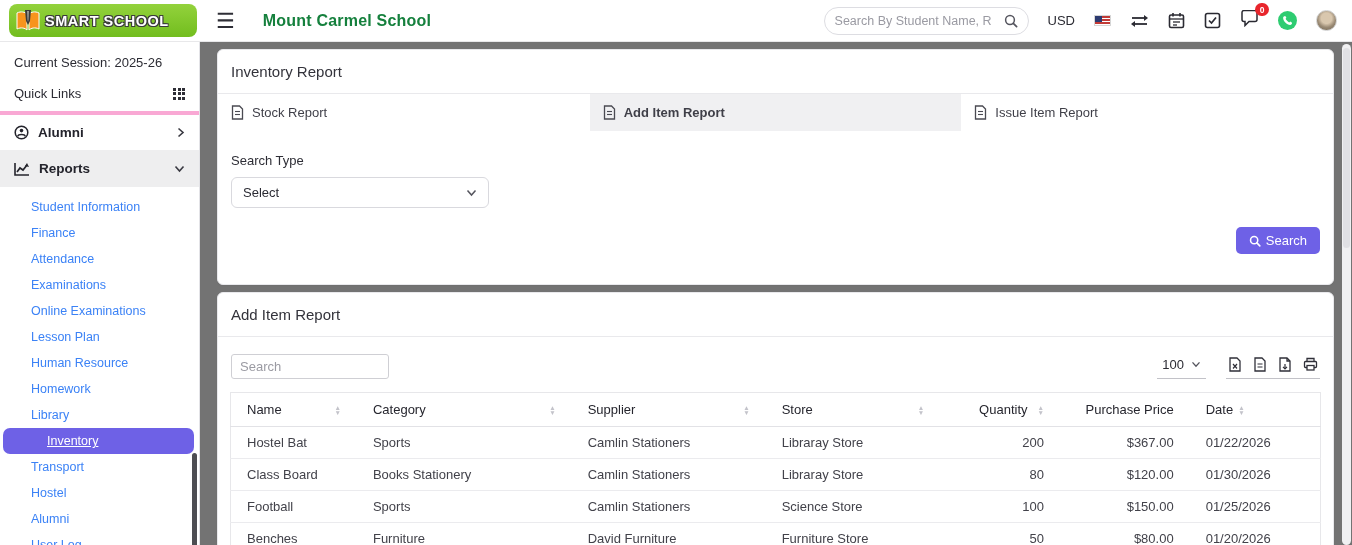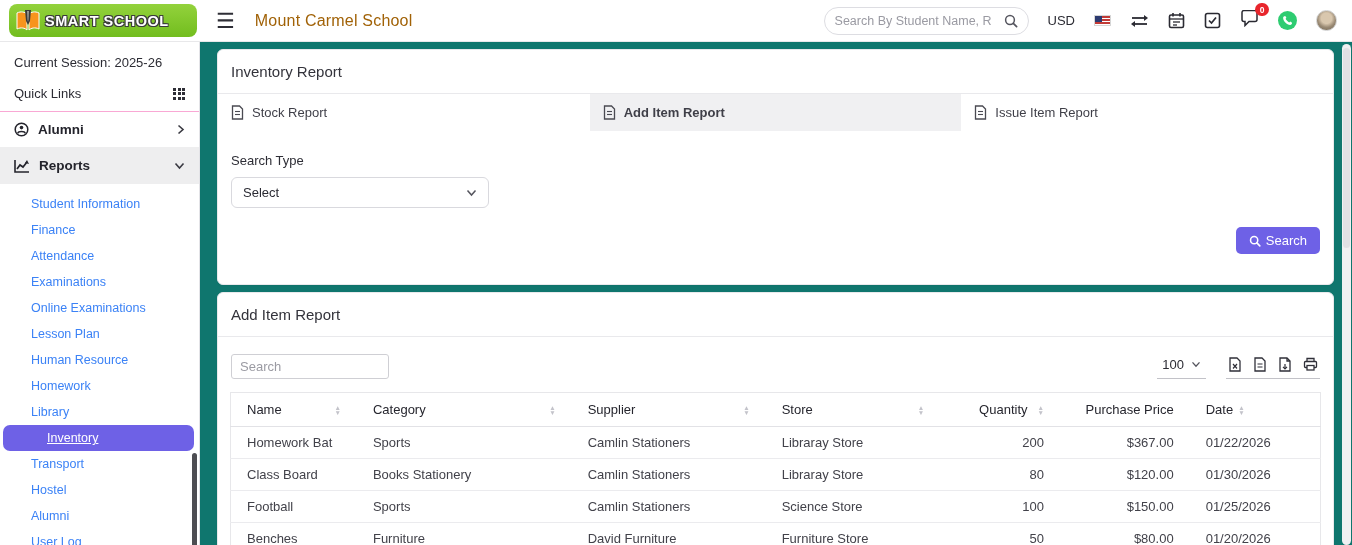--- a/index.html
+++ b/index.html
@@ -10,21 +10,21 @@
   
   .topbar { position:absolute; top:0; left:0; right:0; height:42px; background:#fff;
             border-bottom:1px solid #e8e8ea; display:flex; align-items:center; z-index:20; }
   .logo-wrap { width:200px; display:flex; align-items:center; padding-left:9px; }
   .logo { display:flex; align-items:center; gap:4px; background:linear-gradient(#93d23c,#72bd1e);
           border-radius:8px; padding:3px 28px 3px 6px; height:33px; }
   .logo-book { width:26px; height:24px; }
   .logo-text { color:#fff; font-weight:800; font-size:14.5px; letter-spacing:.5px;
                text-shadow:-1px -1px 0 #3a3a3a,1px -1px 0 #3a3a3a,-1px 1px 0 #3a3a3a,1px 1px 0 #3a3a3a; }
   .hamburger { font-size:21px; color:#2e2e36; margin-left:16px; cursor:pointer; line-height:1; }
-  .school-name { margin-left:20px; font-size:16px; font-weight:400; color:#a16207; letter-spacing:.2px; }
+  .school-name { margin-left:28px; font-size:16px; font-weight:700; color:#15803d; letter-spacing:.2px; }
   .topbar-right { margin-left:auto; display:flex; align-items:center; gap:19px; padding-right:15px; }
   .top-search { display:flex; align-items:center; width:205px; height:28px; border:1px solid #ddddE2;
                 border-radius:14px; padding:0 10px; background:#fff; }
   .top-search input { border:none; outline:none; flex:1; font-size:12.5px; color:#333; width:100%;
                       font-family:"Liberation Sans", sans-serif; }
   .top-search input::placeholder { color:#9a9aa2; }
   .usd { font-size:13px; color:#2c2c34; font-weight:500; }
   .flag { width:17px; height:11px; position:relative;
           background:repeating-linear-gradient(#c23a36 0 1.6px,#fff 1.6px 3.2px); border:0.5px solid #d6d6d6; }
   .flag::before { content:""; position:absolute; top:0; left:0; width:7px; height:6px; background:#2c3a70; }
@@ -37,37 +37,37 @@
                align-items:center; justify-content:center; }
   .avatar { width:21px; height:21px; border-radius:50%;
             background:radial-gradient(circle at 50% 38%, #d9c7ae 0 35%, #9a8a74 60%, #6e614f 100%);
             border:1px solid #cfcfcf; }
 
   
   .sidebar { position:absolute; top:42px; left:0; bottom:0; width:200px; background:#fff;
              border-right:1px solid #e3e3e7; overflow:hidden; z-index:10; }
   .sb-session { padding:13px 14px 5px; font-size:13px; color:#2c2c34; }
   .sb-quick { display:flex; align-items:center; justify-content:space-between; padding:11px 14px 10px;
-              font-size:13px; color:#2c2c34; border-bottom:1px solid #f9a8d4; cursor:pointer; }
+              font-size:13px; color:#2c2c34; border-bottom:4px solid #f9a8d4; cursor:pointer; }
   .grid-icon { display:grid; grid-template-columns:repeat(3,3px); grid-template-rows:repeat(3,3px);
                gap:1.5px; }
   .grid-icon span { background:#2e2e36; }
   .sb-group { display:flex; align-items:center; gap:9px; padding:10px 14px; font-size:13.5px;
               font-weight:700; color:#24242c; cursor:pointer; }
   .sb-group.open { background:#eeeeef; padding-top:11px; padding-bottom:11px; }
   .sb-group .chev { margin-left:auto; }
   .sb-sub { padding-top:7px; }
   .sb-sub-item { padding:6px 10px 6px 31px; font-size:12.5px; color:#3b82f6; cursor:pointer; line-height:14px; }
   .sb-sub-item.active { background:#6e61e6; color:#ffffff; margin:0 5px 0 3px; padding-left:44px;
                         border-radius:7px;text-decoration:underline; }
   .sb-scroll { position:absolute; top:411px; right:2px; width:5px; height:160px; background:#4d4d52;
                border-radius:3px; }
 
   
-  .main { position:absolute; top:42px; left:200px; right:0; bottom:0; background:#0f766e;
+  .main { position:absolute; top:42px; left:200px; right:0; bottom:0; background:#737373;
           padding:7px 18px 0 17px; overflow:hidden; }
   .card { background:#fff; border:1px solid #e9e9ec; border-radius:6px; box-shadow:0 1px 2px rgba(0,0,0,.04); }
   .card-title { padding:13px; font-size:15px; color:#33333b; border-bottom:1px solid #e9e9ec; }
 
   .tabs { display:flex; }
   .tab { flex:1; display:flex; align-items:center; gap:8px; padding:11px 13px; font-size:13px;
          color:#3f3f48; cursor:pointer; background:#fff; }
   .tab.active { background:#f0f0f2; font-weight:700; }
 
   .form-area { padding:22px 13px 0; }
@@ -384,21 +384,21 @@
                     <span class="sort">
                       <span>▲</span>
                       <span>▼</span>
                     </span>
                   </div>
                 </th>
               </tr>
             </thead>
           <tbody>
               <tr>
-                <td>Homework Bat</td>
+                <td>Hostel Bat</td>
                 <td>Sports</td>
                 <td>Camlin Stationers</td>
                 <td>Libraray Store</td>
                 <td class="al-right">200</td>
                 <td class="al-right">$367.00</td>
                 <td>01/22/2026</td>
               </tr>
               <tr>
                 <td>Class Board</td>
                 <td>Books Stationery</td>

